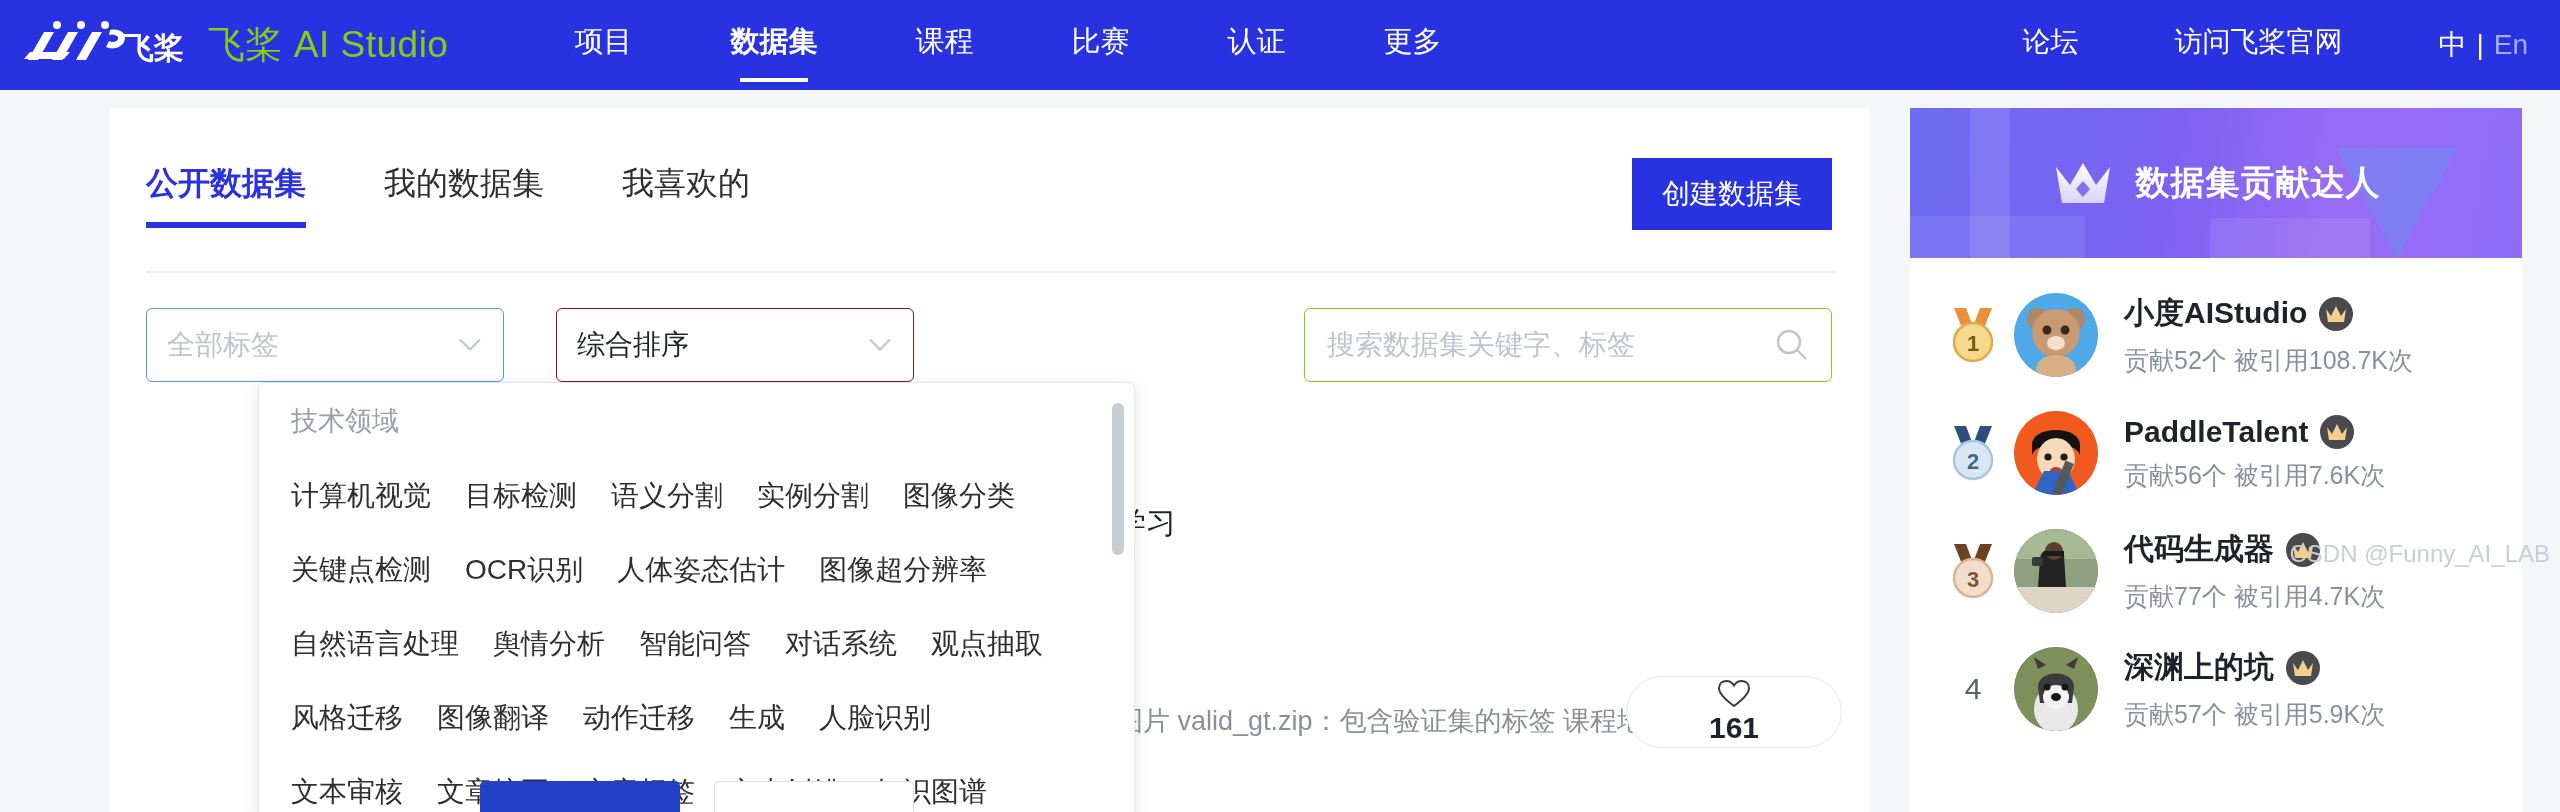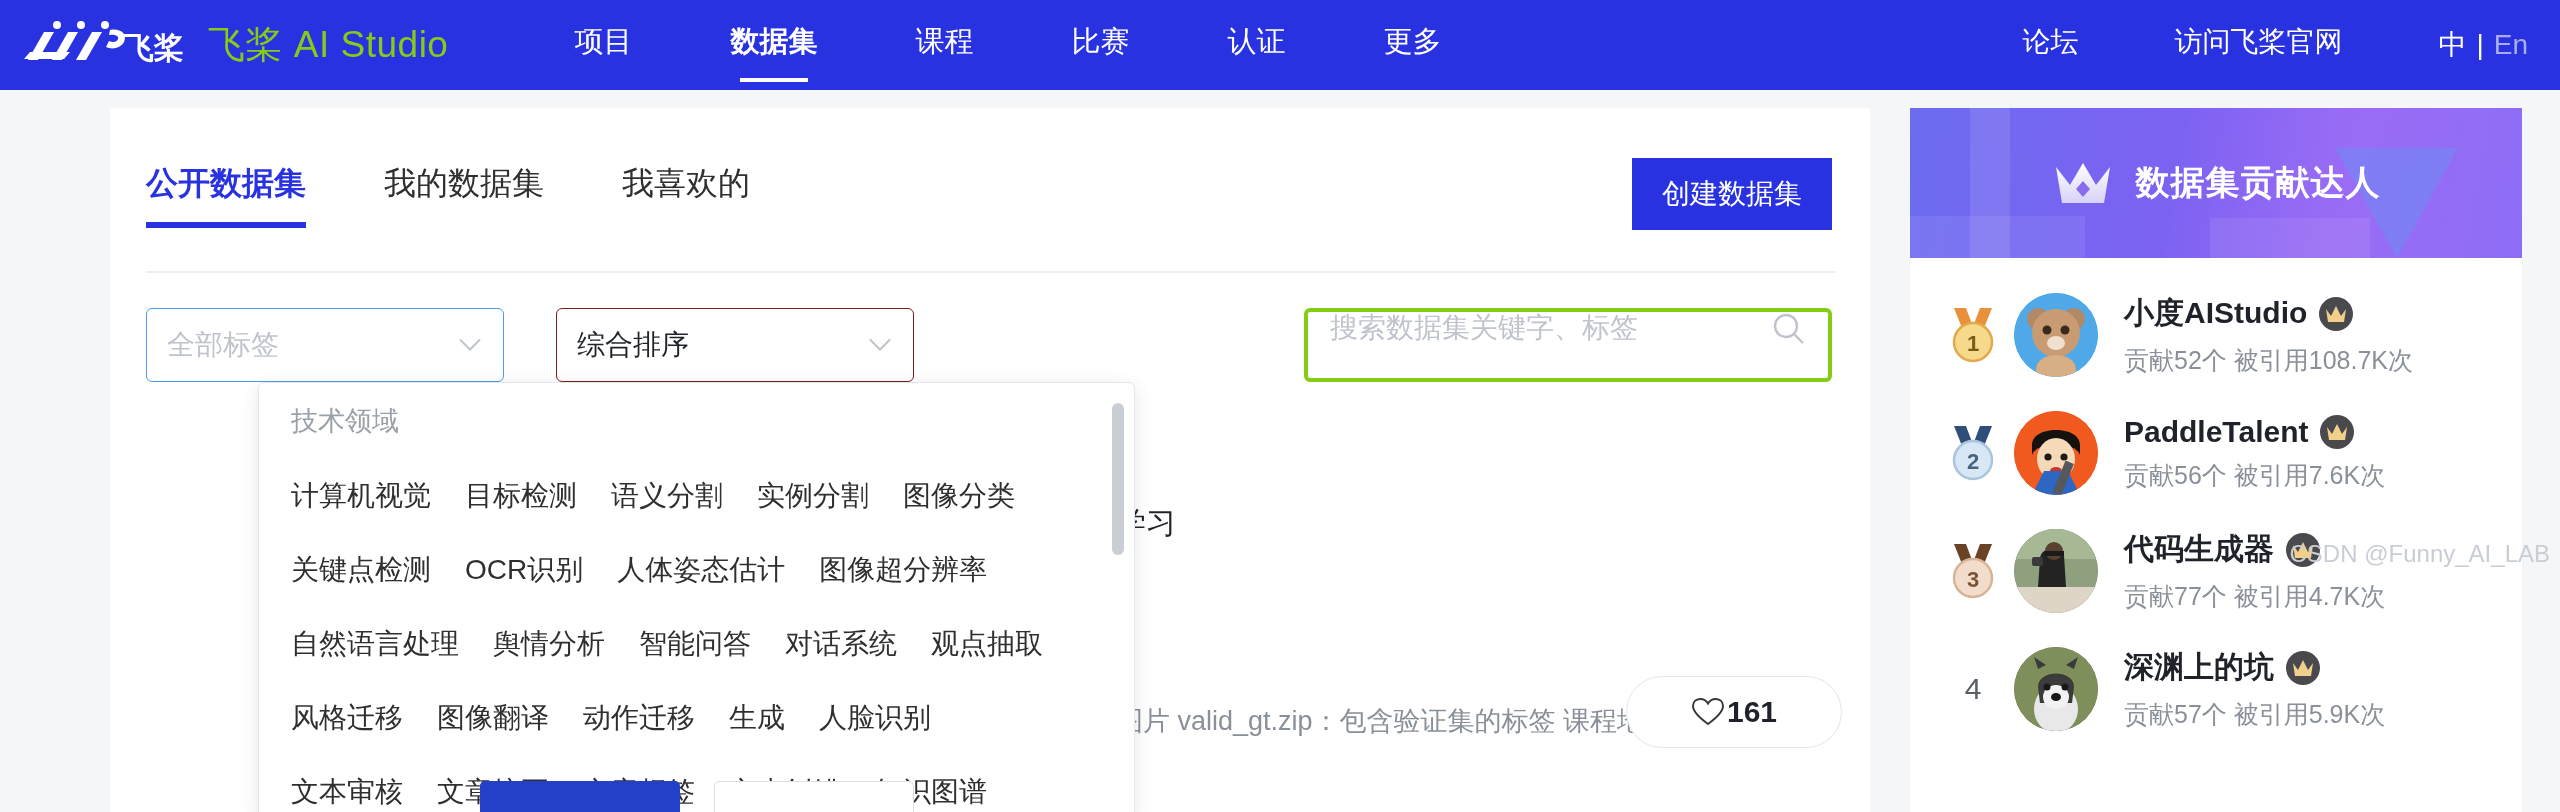--- a/index.html
+++ b/index.html
@@ -83,43 +83,43 @@
   .select .sel-text.placeholder { color: #BFC3CB; }
   .caret {
     position: absolute; right: 22px; top: 50%; width: 22px; height: 13px;
     transform: translateY(-50%);
   }
   .caret svg { display: block; }
   .select-gap { width: 52px; }
 
   .search-box {
     position: absolute; right: 38px; top: 200px;
-    width: 528px; height: 74px; border: 4px solid #84cc16; border-radius: 6px;
-    background: #fff; display: flex; align-items: flex-start; padding: 0 22px;
+    width: 528px; height: 74px; border: 1px solid #84cc16; border-radius: 6px;
+    background: #fff; display: flex; align-items: center; padding: 0 22px;
   }
   .search-box input {
     border: none; outline: none; font-size: 28px; color: #1F2329;
     background: transparent; flex: 1; font-family: inherit;
   }
   .search-box input::placeholder { color: #BFC3CB; }
   .search-icon { width: 34px; height: 34px; flex: none; }
 
   
   .ds-list { position: absolute; left: 36px; top: 300px; width: 1690px; }
   .ds-row-title {
     position: absolute; left: 970px; top: 95px; font-size: 30px; color: #1F2329; white-space: nowrap;
   }
   .ds-row-desc {
     position: absolute; left: 970px; top: 295px; font-size: 27px; color: #8A9099; white-space: nowrap;
   }
   .like-pill {
     position: absolute; left: 1480px; top: 268px;
     width: 216px; height: 72px; border: 1px solid #E4E6EB; border-radius: 36px;
     display: flex; align-items: center; justify-content: center;
-    background: #fff; cursor: pointer; gap: 2px;
+    background: #fff; cursor: pointer; gap: 2px; flex-direction: column;
   }
   .like-pill .cnt { font-size: 30px; color: #1F2329; font-weight: bold; }
 
   
   .dropdown {
     position: absolute; left: 148px; top: 274px;
     width: 877px; height: 438px;
     background: #ffffff; border: 1px solid #E4E7ED; border-radius: 6px;
     box-shadow: 0 4px 18px rgba(0,0,0,.10);
     overflow: hidden; z-index: 30;

